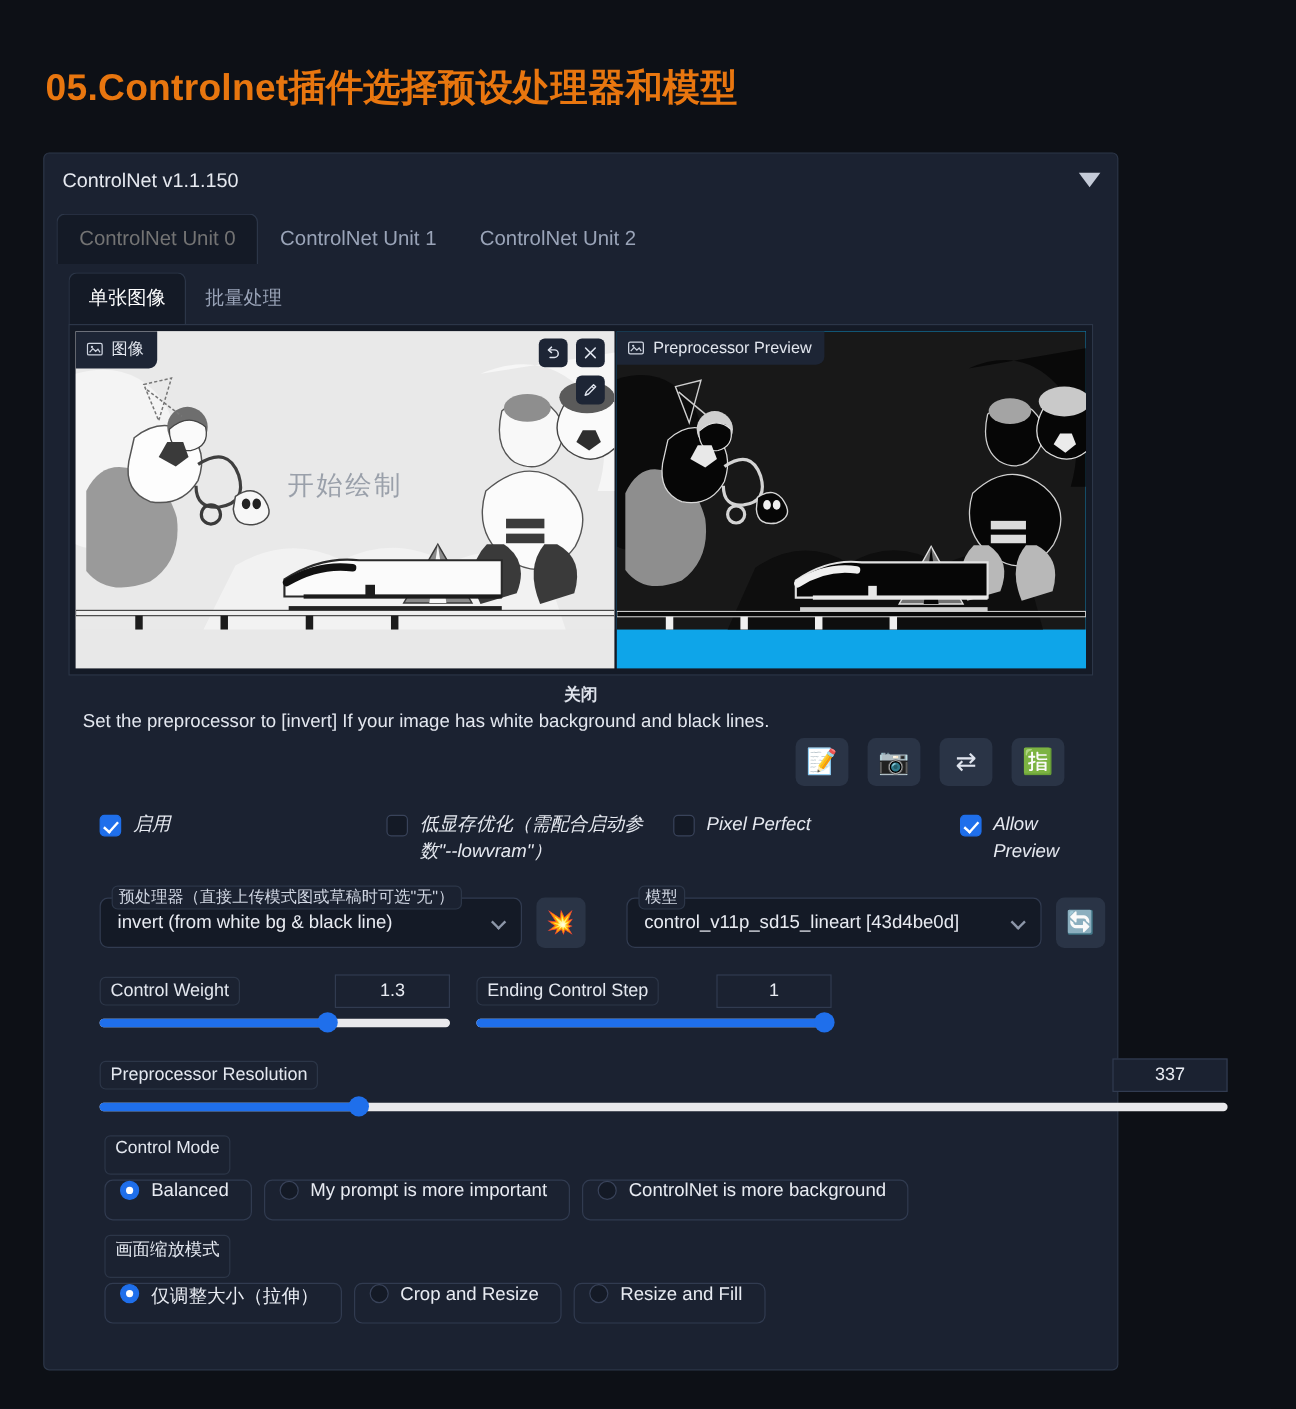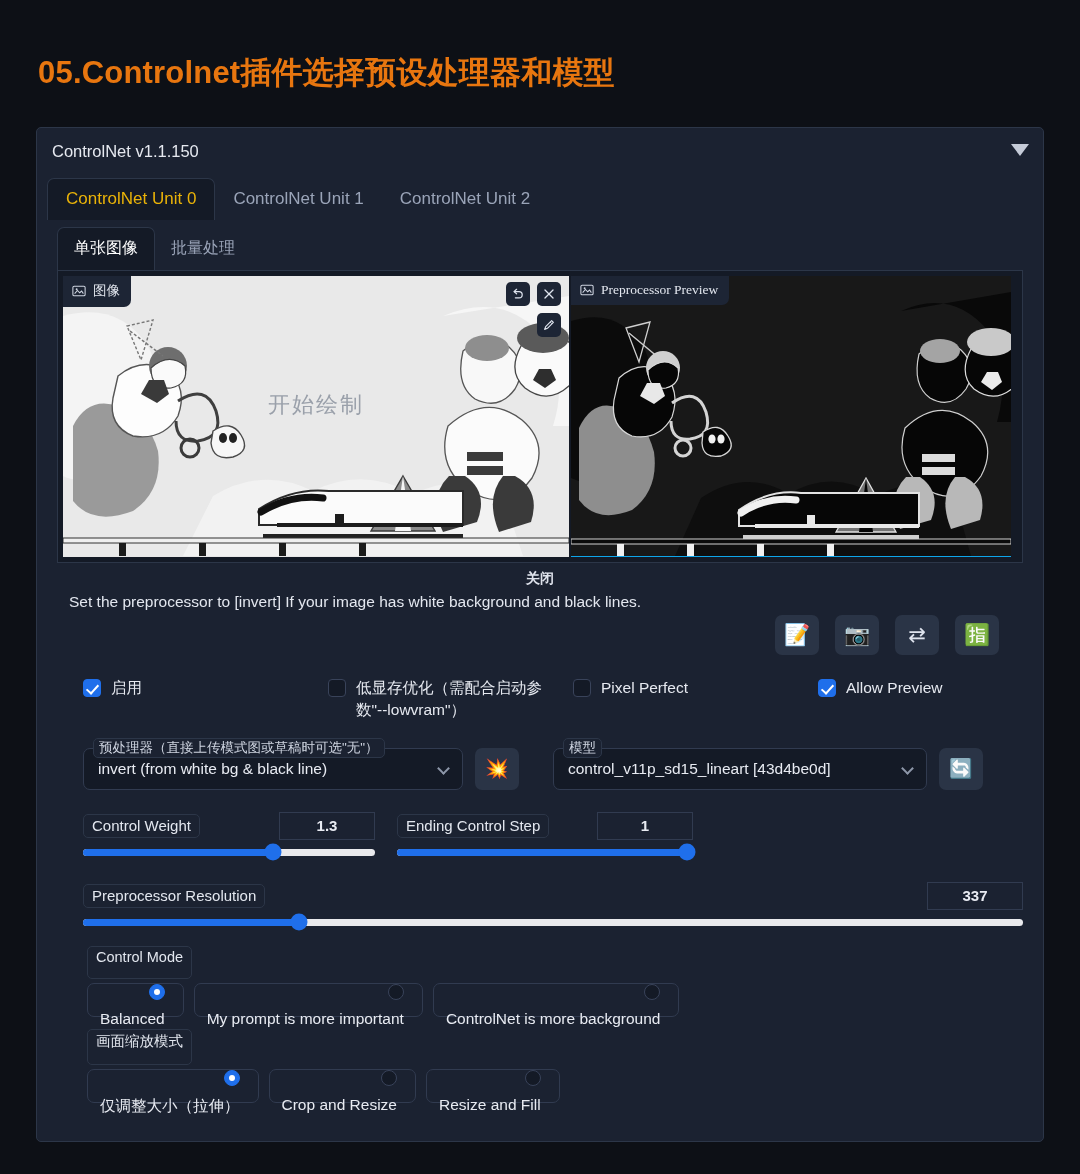--- a/index.html
+++ b/index.html
@@ -13,21 +13,21 @@
   }
   
   .page-title {
     position: absolute; left: 38px; top: 52px;
     font-size: 31px; font-weight: bold; letter-spacing: .2px;
     color: #e8760f;
   }
   
   .panel {
     position: absolute; left: 36px; top: 127px;
-    width: 1008px; height: 1015px;
+    width: 896px; height: 1015px;
     background: #1b2231;
     border: 1px solid #2c3648;
     border-radius: 5px;
   }
   .panel-header {
     position: relative; height: 50px;
     padding: 14px 18px 0 15px;
   }
   .panel-title { font-size: 16.5px; color: #e6e9f0; }
   .chevron-down {
@@ -42,21 +42,21 @@
     position: relative; margin: 2px 0 0 10px;
     height: 40px; display: flex; align-items: flex-end;
   }
   .unit-tab {
     padding: 10px 18px 11px;
     font-size: 17px; color: #9aa4b8;
     border-radius: 7px 7px 0 0;
     cursor: pointer; white-space: nowrap;
   }
   .unit-tab.active {
-    background: #141a26; color: #eab308;
+    background: #141a26; color: #737373;
     border: 1px solid #2c3648; border-bottom: none;
   }
   .unit-tabs-rule {
     position: absolute; left: 0; right: 6px; bottom: 0;
     border-bottom: 1px solid #2c3648;
     z-index: -1;
   }
   
   .unit-body {
     margin: 0 10px; padding: 8px 0 0 0;
@@ -73,21 +73,20 @@
     background: #141a26; color: #fff;
     border: 1px solid #2c3648; border-bottom: none;
   }
   
   .image-row {
     margin: 0 10px; height: 293px;
     border: 1px solid #2c3648;
     background: #141a26;
     display: flex; padding: 5px; gap: 0;
     position: relative;
-    font-family: Liberation Serif, serif;
   }
   .img-pane { position: relative; overflow: hidden; }
   .img-pane.left  { width: 506px; background:#e8e8e8; }
   .img-pane.right { width: 440px; background:#0ea5e9; margin-left: 2px; }
   .pane-tag {
     position: absolute; left: 0; top: 0; z-index: 6;
     background: #1d2535; color: #e2e6ee;
     font-size: 13.5px; padding: 6px 11px 7px 9px;
     border-radius: 0 0 7px 0;
     display: flex; align-items: center; gap: 7px;
@@ -129,21 +128,21 @@
   .abtn {
     width: 44px; height: 40px; border-radius: 7px;
     background: #2a3446; display: flex;
     align-items: center; justify-content: center;
     font-size: 21px; cursor: pointer; color:#dfe4ee;
   }
   
   .cb-row {
     display: flex; margin: 22px 0 0 36px; align-items: flex-start;
   }
-  .cbx { display: flex; align-items: flex-start; gap: 10px; }
+  .cbx { display: flex; align-items: flex-start; gap: 10px; font-style: italic; }
   .box {
     width: 18px; height: 18px; border-radius: 4px;
     background: #141a26; border: 1px solid #39435a;
     flex: 0 0 auto; margin-top: 2px; cursor: pointer;
     position: relative;
   }
   .box.checked { background: #1f6feb; border-color: #1f6feb; }
   .box.checked::after {
     content: ""; position: absolute; left: 5px; top: 2px;
     width: 5px; height: 10px;
@@ -186,21 +185,21 @@
   .slider-head { display: flex; align-items: center; }
   .sl-label {
     font-size: 15px; color: #e3e7ef;
     border: 1px solid #2c3648; border-radius: 5px;
     padding: 2px 8px 3px; background: #1b2231;
   }
   .sl-value {
     border: 1px solid #313b50; border-radius: 0;
     background: #1b2231; height: 28px; min-width: 96px;
     display: flex; align-items: center; justify-content: center;
-    font-size: 15px; color: #e8ebf2; margin-left: auto; font-weight: bold;
+    font-size: 15px; color: #e8ebf2; margin-left: auto;
   }
   .track {
     height: 7px; border-radius: 4px; background: #e9e9ec;
     margin-top: 9px; position: relative;
   }
   .track .fill {
     position: absolute; left: 0; top: 0; bottom: 0;
     background: #1f6feb; border-radius: 4px;
   }
   .track .thumb {
@@ -213,23 +212,23 @@
   .radio-zone { margin: 20px 0 0 40px; position: relative; }
   .radio-legend {
     font-size: 14.5px; color: #e3e7ef;
     border: 1px solid #2c3648; border-radius: 5px;
     padding: 2px 8px 13px; display: inline-block;
     background: #1b2231; margin-bottom: 4px;
   }
   .radio-row { display: flex; gap: 10px; }
   .radio {
     height: 34px; border: 1px solid #313b50; border-radius: 7px;
-    background: #1b2231; display: flex; align-items: flex-end;
+    background: #1b2231; display: flex; align-items: flex-start;
     gap: 10px; padding: 0 18px 0 12px; font-size: 15.5px;
-    color: #e8ebf2; cursor: pointer; flex-direction: column;
+    color: #e8ebf2; cursor: pointer;
   }
   .dot {
     width: 16px; height: 16px; border-radius: 50%;
     background: #141a26; border: 1px solid #39435a; position: relative;
     flex: 0 0 auto;
   }
   .dot.on { background: #1f6feb; border-color: #1f6feb; }
   .dot.on::after {
     content:""; position:absolute; left:4px; top:4px;
     width:6px; height:6px; border-radius:50%; background:#fff;

